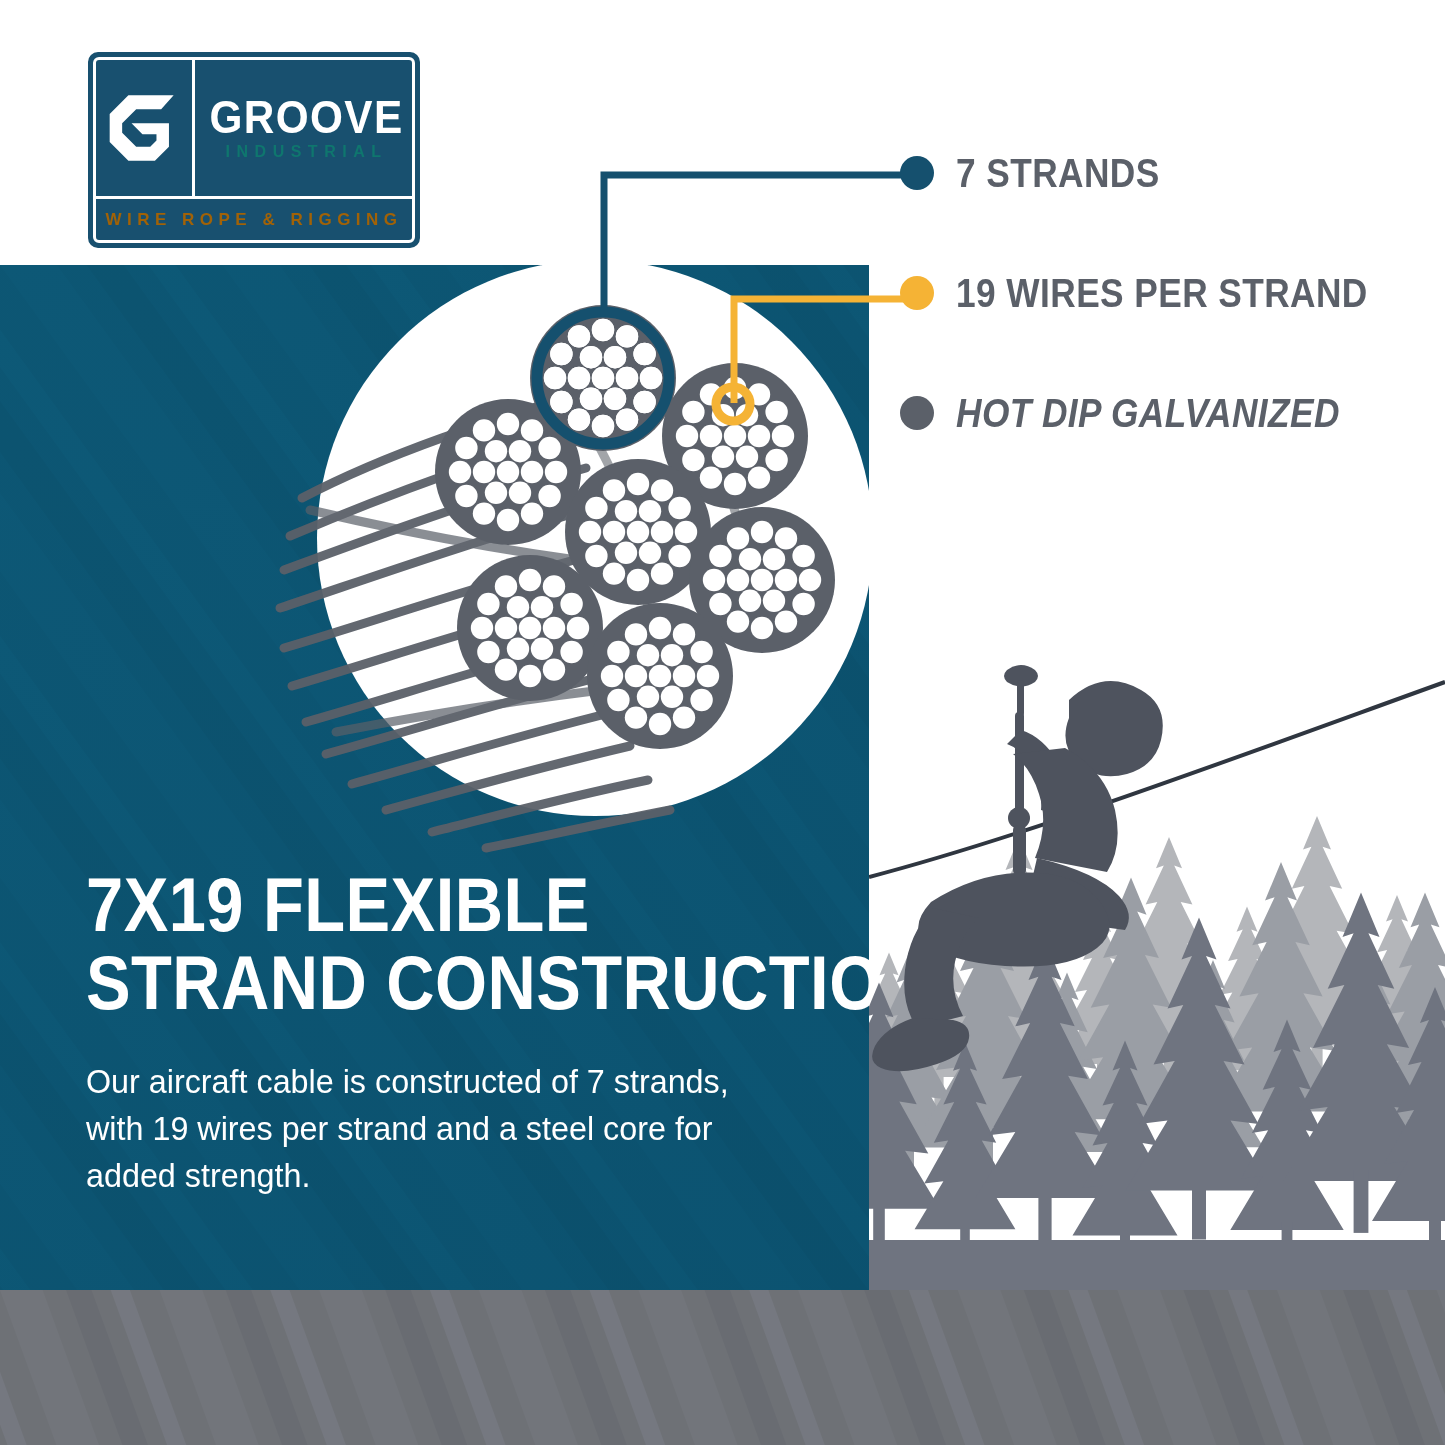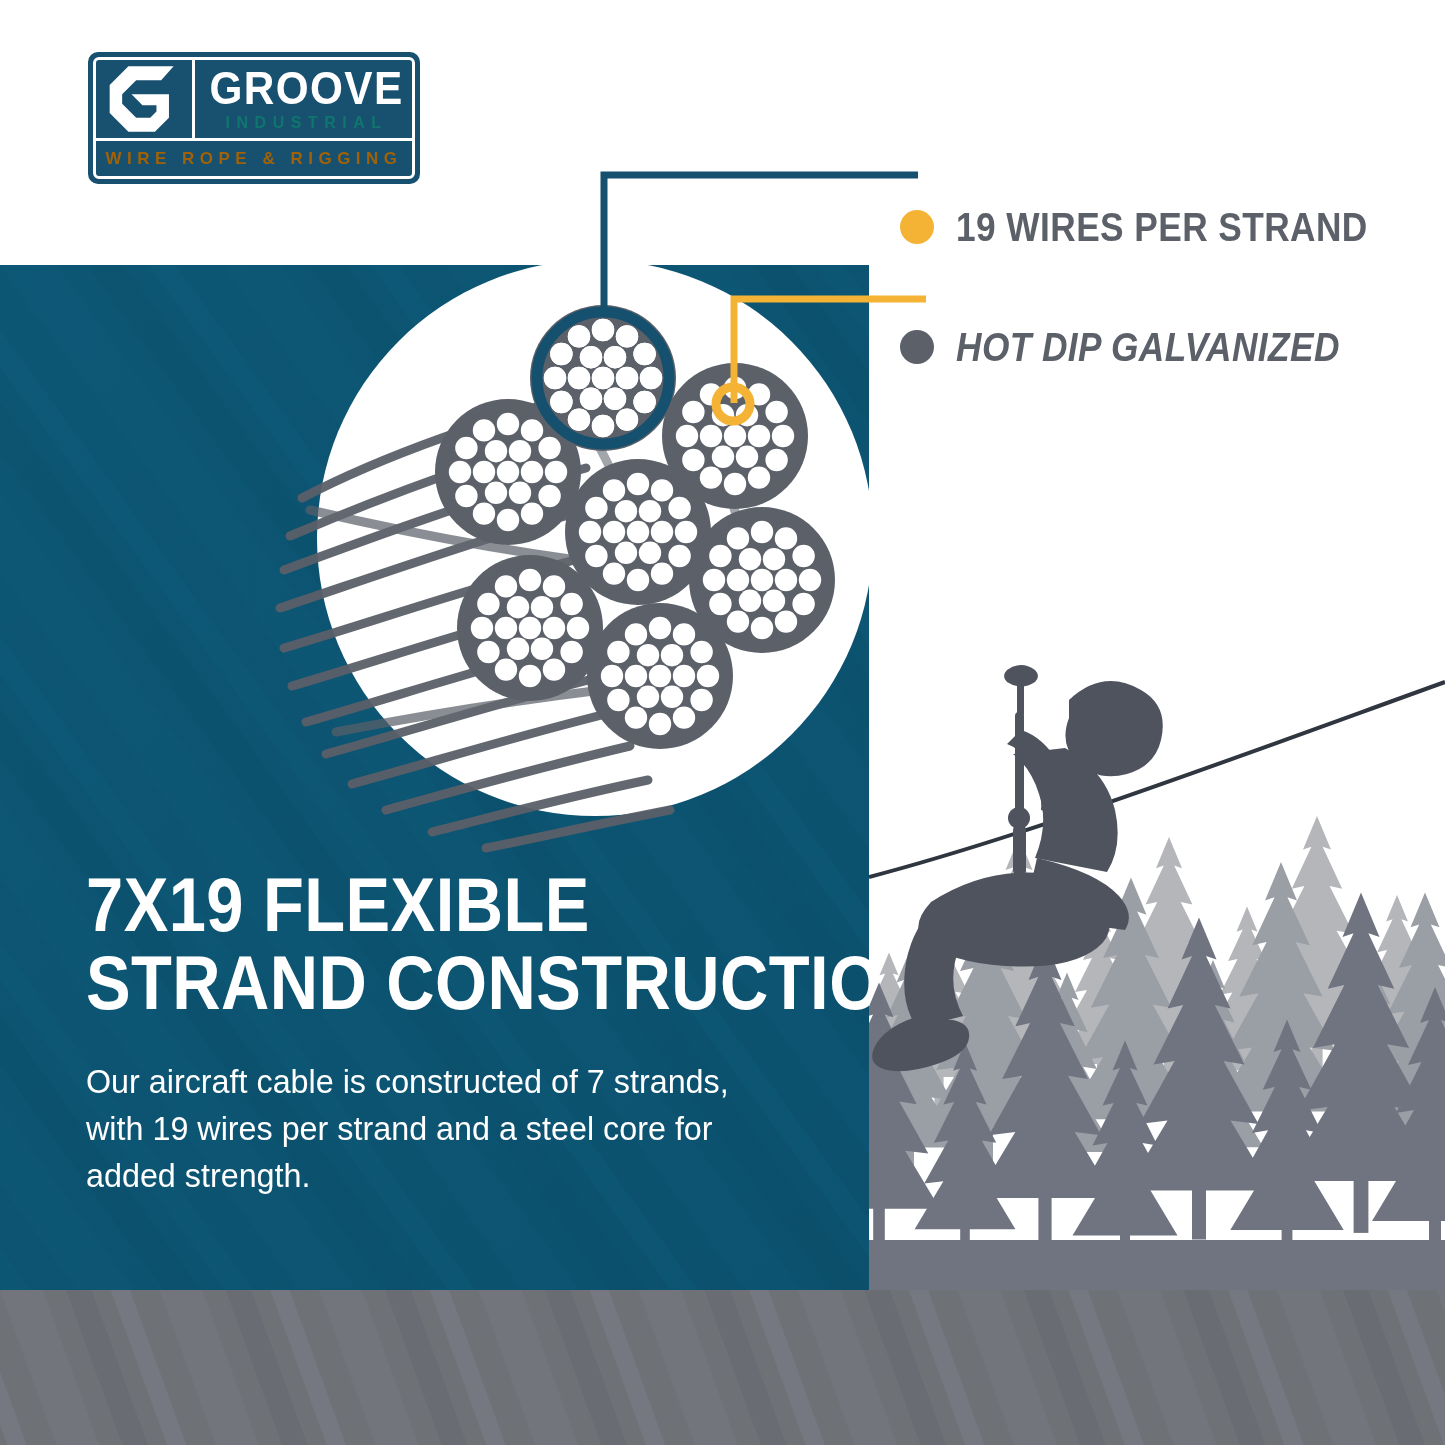--- a/index.html
+++ b/index.html
@@ -5,21 +5,21 @@
   html,body{margin:0;padding:0;}
   body{
     width:1445px;height:1445px;
     background:#ffffff;
     font-family:"Liberation Sans", sans-serif;
     overflow:hidden;
   }
   .canvas{position:relative;width:1445px;height:1445px;overflow:hidden;background:#fff;}
 
   
-  .logo{position:absolute;left:88px;top:52px;width:332px;height:132px;}
+  .logo{position:absolute;left:88px;top:52px;width:332px;height:196px;}
   .logo-outer{
     position:absolute;inset:0;
     border:4px solid #18506f;border-radius:10px;background:#18506f;
     box-sizing:border-box;
   }
   .logo-inner{
     position:absolute;left:5px;top:5px;right:5px;bottom:5px;
     border:3px solid #ffffff;border-radius:6px;box-sizing:border-box;
     display:flex;flex-direction:column;
   }
@@ -253,20 +253,24 @@
     </svg>
   </div>
 
   <svg style="position:absolute;left:0;top:0;" width="1445" height="500" aria-hidden="true">
     <path d="M604 312 V175 H918" fill="none" stroke="#15506e" stroke-width="7"></path>
     <path d="M734 403 V299 H926" fill="none" stroke="#f5b335" stroke-width="7"></path>
   </svg>
 
   <div class="callouts">
 
+    <div class="callout-row">
+      <span class="dot" style="background:#15506e"></span>
+      <span class="callout-label">7 STRANDS</span>
+    </div>
 
     <div class="callout-row cr2">
       <span class="dot" style="background:#f5b335"></span>
       <span class="callout-label">19 WIRES PER STRAND</span>
     </div>
 
     <div class="callout-row cr3">
       <span class="dot" style="background:#5b6069"></span>
       <span class="callout-label">HOT DIP GALVANIZED</span>
     </div>

